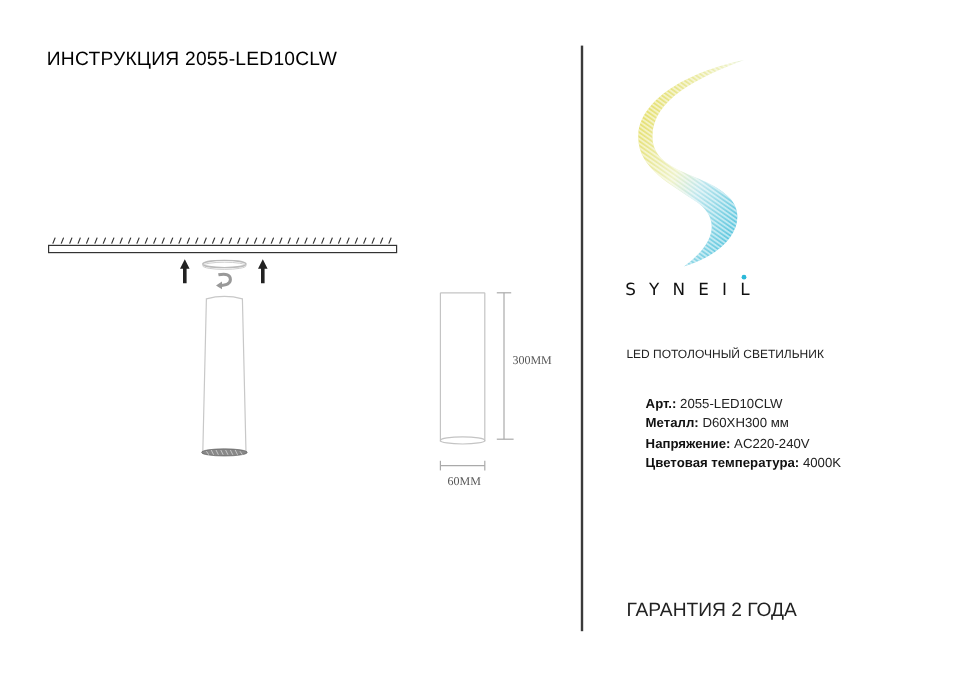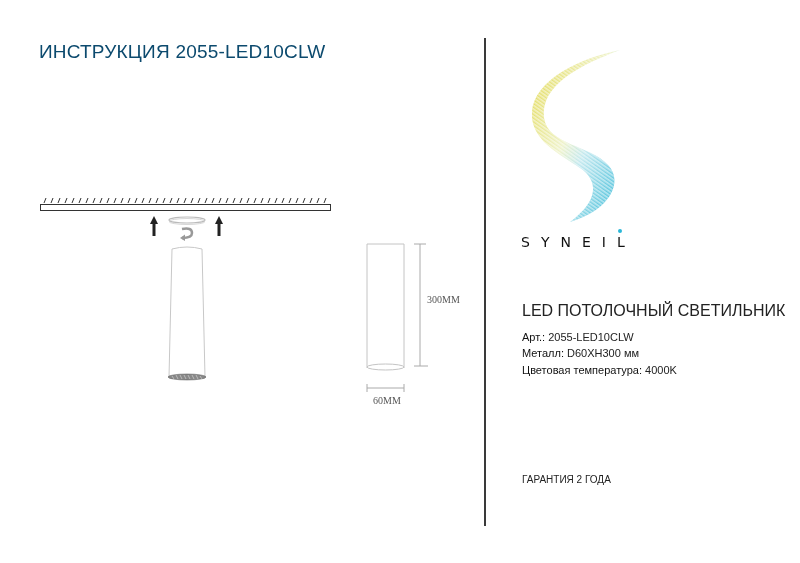--- a/index.html
+++ b/index.html
@@ -1,26 +1,26 @@
 <!DOCTYPE html>
 <html><head>
 <meta charset="utf-8">
 <style>
   html, body { margin:0; padding:0; background:#ffffff; }
   body { width:800px; height:563px; position:relative; overflow:hidden; font-family:"Liberation Sans", sans-serif; color:#1a1a1a; }
-  .title { position:absolute; left:39px; top:41px; font-size:19px; letter-spacing:0.2px; color:#0c4a6e;text-align:right; }
+  .title { position:absolute; left:39px; top:41px; font-size:16px; letter-spacing:0.2px; color:#000000;text-align:right; }
   .divider { position:absolute; left:484px; top:38px; width:2px; height:488px; background:#3a3a3a; }
   .drawing { position:absolute; left:0; top:0; }
   .logo { position:absolute; left:520px; top:40px; }
   .brand { position:absolute; left:521px; top:234px; font-family:"DejaVu Sans", sans-serif; font-weight:normal; font-size:14px; letter-spacing:11px; color:#111; }
   .brand .dot { position:absolute; left:97px; top:-5px; width:4px; height:4px; border-radius:50%; background:#2bb8d8; }
-  .product-type { position:absolute; left:522px; top:302px; font-size:16px; color:#222; }
+  .product-type { position:absolute; left:522px; top:290px; font-size:10px; color:#222; }
   .specs { position:absolute; left:522px; top:329px; font-size:11px; line-height:16.3px; color:#222; }
-  .spec-row b { font-weight:normal; color:#111; }
-  .warranty { position:absolute; left:522px; top:474px; font-size:10px; color:#222; }
+  .spec-row b { font-weight:bold; color:#111;margin-left:16px; }
+  .warranty { position:absolute; left:522px; top:500px; font-size:16px; color:#222; }
   .dim-label { font-family:"Liberation Serif", serif; font-size:10px; fill:#555; }
 </style>
 </head>
 <body>
 
 <div class="title">ИНСТРУКЦИЯ 2055-LED10CLW</div>
 
 <svg class="drawing" width="480" height="563" viewBox="0 0 480 563">
 
   <g stroke="#333" stroke-width="1">
@@ -81,16 +81,17 @@
 </svg>
 <div class="brand">
   <span>SYNEIL</span><span class="dot"></span>
 </div>
 
 <div class="product-type">LED ПОТОЛОЧНЫЙ СВЕТИЛЬНИК</div>
 
 <div class="specs">
   <div class="spec-row"><b>Арт.:</b><span> 2055-LED10CLW</span></div>
   <div class="spec-row"><b>Металл:</b><span> D60XH300 мм</span></div>
+  <div class="spec-row"><b>Напряжение:</b><span> AC220-240V</span></div>
   <div class="spec-row"><b>Цветовая температура:</b><span> 4000K</span></div>
 </div>
 
 <div class="warranty">ГАРАНТИЯ 2 ГОДА</div>
 
 </body></html>

